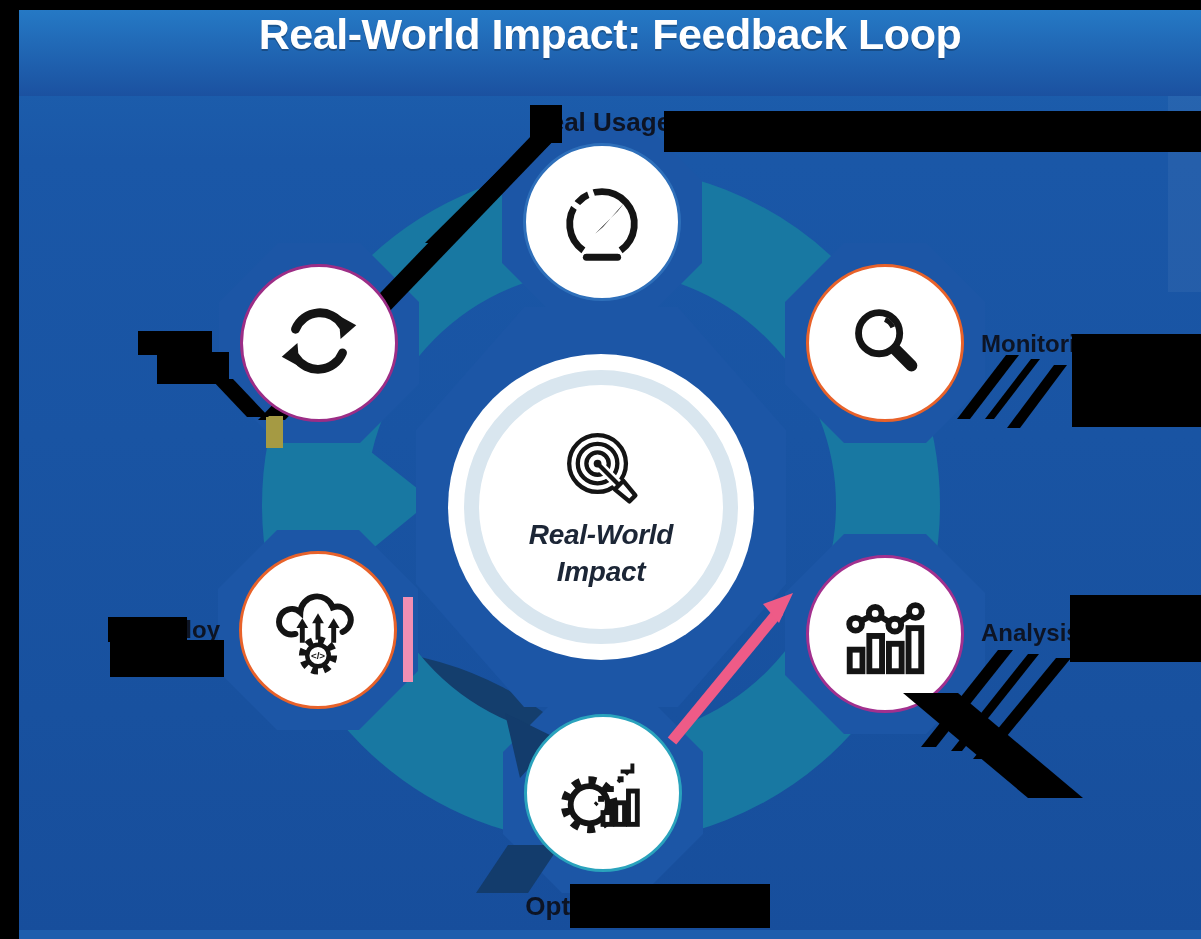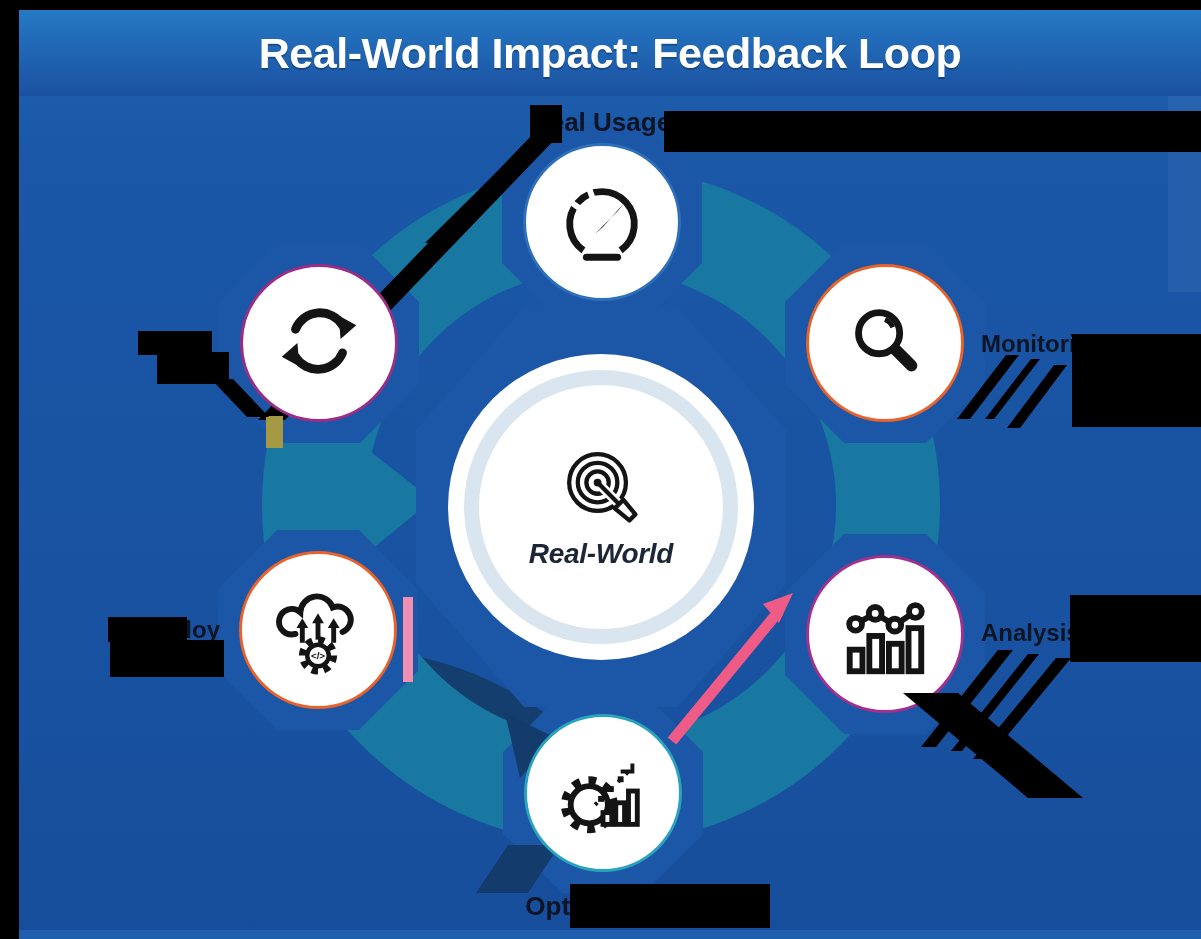--- a/index.html
+++ b/index.html
@@ -2,21 +2,21 @@
 <html><head>
 <meta charset="utf-8">
 <style>
   html,body{margin:0;padding:0;background:#000;}
   .stage{position:relative;width:1201px;height:939px;overflow:hidden;background:#000;
          font-family:"Liberation Sans",sans-serif;}
   .canvas-bg{position:absolute;left:19px;top:10px;width:1182px;height:929px;
     background:linear-gradient(180deg,#1e63b0 0px,#1a57a7 150px,#18519f 700px,#174e9c 929px);}
   .bottom-strip{position:absolute;left:19px;top:930px;width:1182px;height:9px;background:#1e5ead;}
   .title-band{position:absolute;left:19px;top:10px;width:1182px;height:86px;
-    background:linear-gradient(180deg,#2579c5,#1b51a0);display:flex;align-items:center;justify-content:center;z-index:2;}
+    background:linear-gradient(180deg,#2579c5,#1b51a0);display:flex;justify-content:center;z-index:2;}
   .title-band h1{margin:0;font-size:43px;font-weight:bold;color:#fff;letter-spacing:-0.5px;
     text-shadow:0 2px 0 rgba(0,0,0,.25);}
   svg.bg-svg,svg.overlay-svg{position:absolute;left:0;top:0;width:1201px;height:939px;}
   svg.bg-svg{z-index:1;}
   svg.overlay-svg{z-index:6;pointer-events:none;}
   .node{position:absolute;width:158px;height:158px;border-radius:50%;background:#fff;
     box-sizing:border-box;display:flex;align-items:center;justify-content:center;z-index:3;}
   .node-top{left:523px;top:143px;border:3px solid #2e6fba;}
   .node-top-left{left:240px;top:264px;border:3px solid #9c2d86;}
   .node-top-right{left:806px;top:264px;border:3px solid #e8622a;}
@@ -154,20 +154,21 @@
         <circle class="stroke" cx="46" cy="46" r="33" stroke-width="5"></circle>
         <circle class="stroke" cx="46" cy="46" r="23" stroke-width="5"></circle>
         <circle class="stroke" cx="46" cy="46" r="13" stroke-width="5"></circle>
         <line x1="46" y1="46" x2="76" y2="76" stroke="#fff" stroke-width="11"></line>
         <line x1="46" y1="46" x2="72" y2="72" stroke="#141414" stroke-width="5"></line>
         <circle cx="46" cy="46" r="4.5" fill="#141414"></circle>
         <path d="M66 76 L76 66 L90 83 L83 90 Z" fill="#fff" stroke="#141414" stroke-width="5" stroke-linejoin="round"></path>
       </svg>
       <div class="center-text">
         <div>Real-World</div>
+        <div>Impact</div>
       </div>
     </div>
   </div>
 
   <div class="label label-real-usage">Real Usage</div>
   <div class="label label-monitoring">Monitoring</div>
   <div class="label label-analysis">Analysis</div>
   <div class="label label-optimization">Optimization</div>
   <div class="label label-redeploy">Redeploy</div>
   <div class="label label-cycle"></div>

